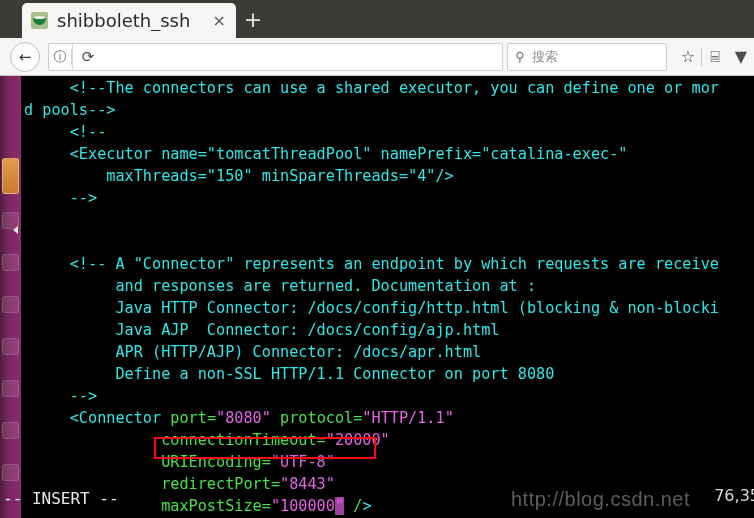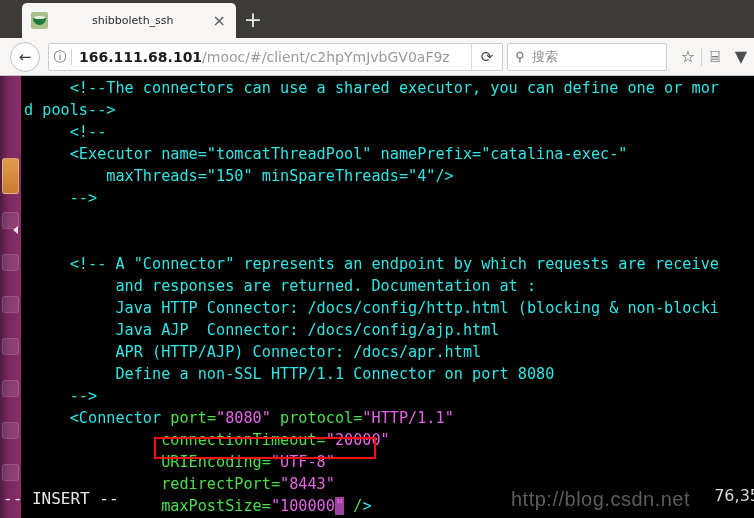--- a/index.html
+++ b/index.html
@@ -59,25 +59,24 @@
   #tab-favicon::after {
     content: "";
     position: absolute;
     left: 3px; top: 4px;
     width: 11px; height: 3px;
     background: #e9f3e0;
     border-radius: 50%;
   }
   #tab-title {
     flex: 1 1 auto;
-    font-size: 11px;
+    font-size: 18px;
     color: #2b2b2b;
     white-space: nowrap;
     overflow: hidden;
-    text-align: center;
   }
   #tab-close {
     flex: 0 0 auto;
     font-size: 16px;
     color: #5b5b5b;
     line-height: 1;
     padding: 0 4px;
     cursor: pointer;
   }
   #newtab {
@@ -280,21 +279,20 @@
     </div>
     <div id="newtab">+</div>
   </div>
 
   <div id="navbar">
     <div class="navbtn">←</div>
 
     <div id="urlbox">
       <span id="identity-icon">ⓘ</span>
       <span id="url-sep"></span>
-      <span id="url-text"><b>166.111.68.101</b><span>/mooc/#/client/c2hpYmJvbGV0aF9z</span></span>
       <span id="reload">⟳</span>
     </div>
 
     <div id="searchbox">
       <span id="search-icon">⚲</span>
       <span id="search-ph">搜索</span>
     </div>
 
     <div class="toolicon">☆</div>
     <div id="tool-sep"></div>

